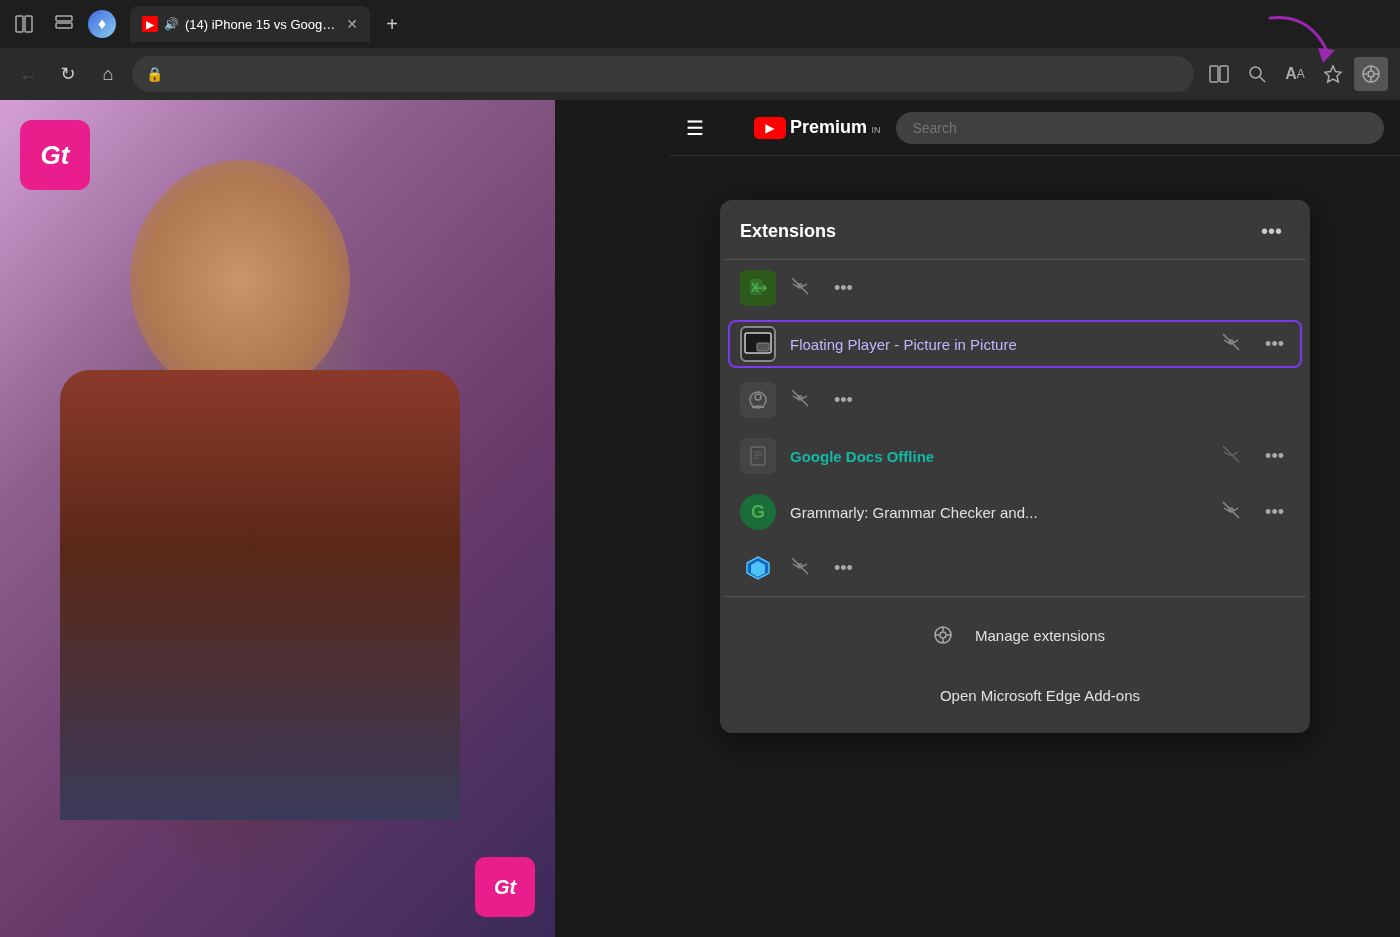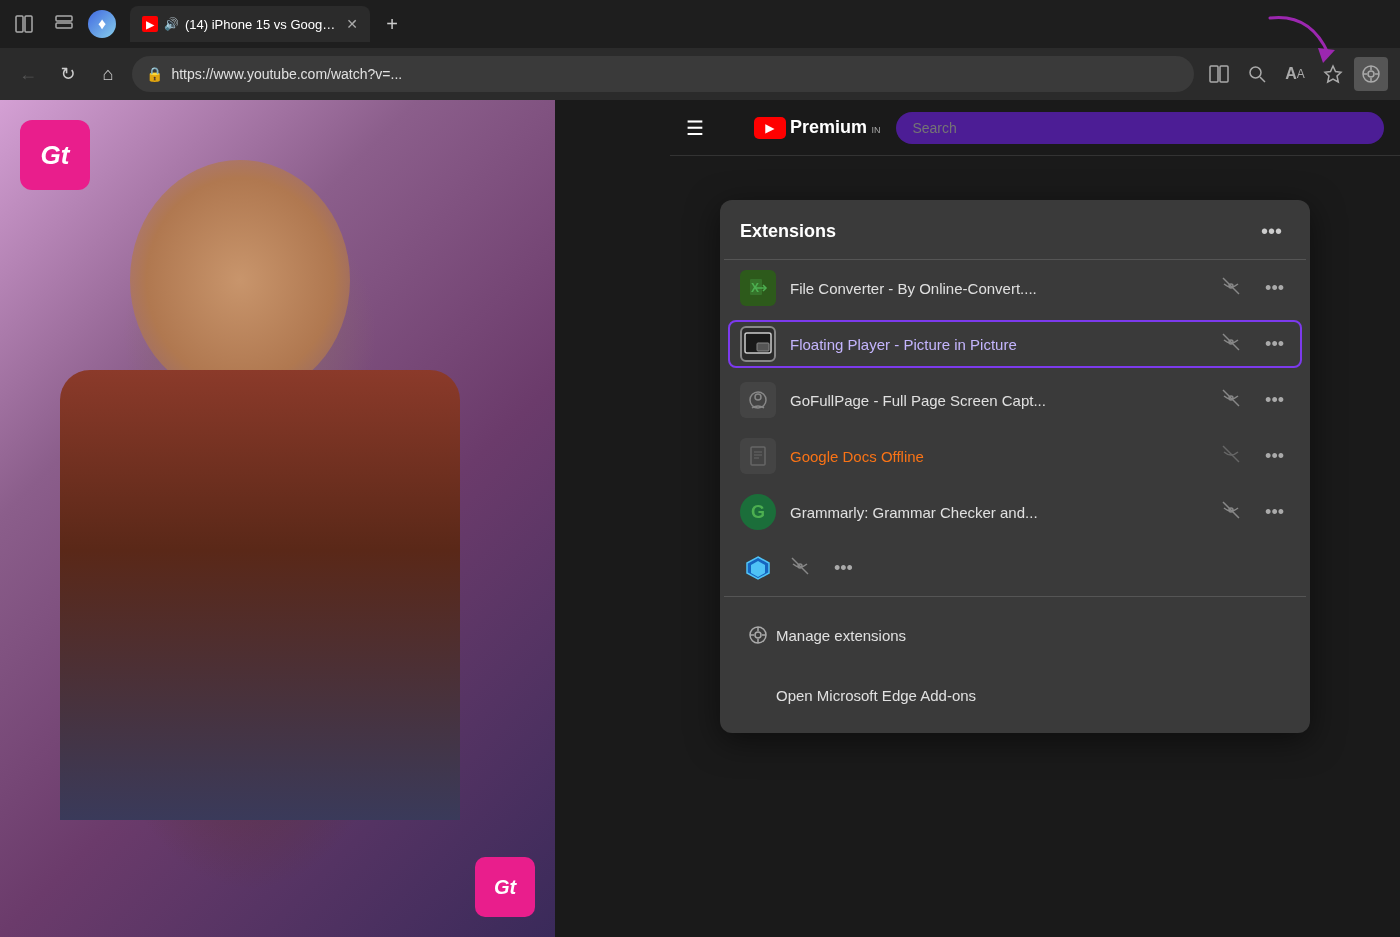--- a/index.html
+++ b/index.html
@@ -339,21 +339,21 @@
       color: #aaa;
       font-size: 9px;
       margin-top: -12px;
     }
 
     .yt-search {
       flex: 1;
     }
 
     .yt-search-bar {
-      background: #4c1d95;
+      background: #404040;
       border: none;
       border-radius: 20px;
       height: 32px;
       padding: 0 16px;
       color: #aaa;
       font-size: 14px;
       width: 100%;
     }
 
     
@@ -438,21 +438,22 @@
       color: #e0e0e0;
       font-size: 15px;
     }
 
     .extension-item.highlighted .extension-name {
       color: #c4b5fd;
       font-weight: 500;
     }
 
     .extension-item.disabled-ext .extension-name {
-      color: #f97316;
+      color: #14b8a6;
+      font-weight: bold;
     }
 
     .eye-off-icon {
       color: #888;
       font-size: 18px;
       margin-right: 4px;
     }
 
     .ext-more-btn {
       color: #aaa;
@@ -464,24 +465,26 @@
       border-radius: 4px;
     }
 
     .extensions-footer {
       padding: 8px 0;
     }
 
     .footer-item {
       display: flex;
       align-items: center;
+      gap: 14px;
       padding: 12px 20px;
       cursor: pointer;
       color: #e0e0e0;
       font-size: 15px;
+      justify-content: center;
     }
 
     .footer-icon {
       width: 36px;
       height: 36px;
       display: flex;
       align-items: center;
       justify-content: center;
       font-size: 20px;
       color: #aaa;
@@ -558,23 +561,20 @@
     <button class="new-tab-btn">+</button>
   </div>
 
   <div class="address-bar">
     <button class="nav-btn disabled">←</button>
     <button class="nav-btn">↻</button>
     <button class="nav-btn">⌂</button>
 
     <div class="url-bar">
       <span class="lock-icon">🔒</span>
-      <span class="url-text">
-        <span>https://www.youtube.com</span><span>/watch?v=...</span>
-      </span>
     </div>
 
     <div class="toolbar-icons">
       <button class="toolbar-icon-btn">
         <svg width="20" height="20" viewBox="0 0 20 20" fill="none">
           <rect x="1" y="2" width="8" height="16" rx="1" stroke="#aaa" stroke-width="1.5" fill="none"></rect>
           <rect x="11" y="2" width="8" height="16" rx="1" stroke="#aaa" stroke-width="1.5" fill="none"></rect>
         </svg>
       </button>
       <button class="toolbar-icon-btn">
@@ -651,21 +651,20 @@
 
     <div class="extension-item">
       <div class="extension-icon icon-file-converter">
         <svg width="22" height="22" viewBox="0 0 22 22" fill="none">
           <rect x="3" y="2" width="12" height="16" rx="1" fill="#4caf50" opacity="0.3"></rect>
           <text x="4" y="15" font-size="12" fill="#4caf50" font-weight="bold">X</text>
           <path d="M16 8 L19 11 L16 14" stroke="#4caf50" stroke-width="1.5" fill="none"></path>
           <line x1="8" y1="11" x2="19" y2="11" stroke="#4caf50" stroke-width="1.5"></line>
         </svg>
       </div>
-      <span class="extension-name">File Converter - By Online-Convert....</span>
       <span class="eye-off-icon">
         <svg width="20" height="20" viewBox="0 0 20 20" fill="none">
           <path d="M2 2 L18 18" stroke="#888" stroke-width="1.5"></path>
           <path d="M3 8 Q10 14 17 8" stroke="#888" stroke-width="1.5" fill="none"></path>
           <circle cx="10" cy="10" r="2" stroke="#888" stroke-width="1.5" fill="none"></circle>
         </svg>
       </span>
       <button class="ext-more-btn">•••</button>
     </div>
 
@@ -688,21 +687,20 @@
     </div>
 
     <div class="extension-item">
       <div class="extension-icon icon-gofullpage">
         <svg width="22" height="22" viewBox="0 0 22 22" fill="none">
           <circle cx="11" cy="11" r="8" stroke="#888" stroke-width="1.5" fill="none"></circle>
           <circle cx="11" cy="8" r="3" stroke="#888" stroke-width="1.5" fill="none"></circle>
           <path d="M5 19 Q11 15 17 19" stroke="#888" stroke-width="1.5" fill="none"></path>
         </svg>
       </div>
-      <span class="extension-name">GoFullPage - Full Page Screen Capt...</span>
       <span class="eye-off-icon">
         <svg width="20" height="20" viewBox="0 0 20 20" fill="none">
           <path d="M2 2 L18 18" stroke="#888" stroke-width="1.5"></path>
           <path d="M3 8 Q10 14 17 8" stroke="#888" stroke-width="1.5" fill="none"></path>
           <circle cx="10" cy="10" r="2" stroke="#888" stroke-width="1.5" fill="none"></circle>
         </svg>
       </span>
       <button class="ext-more-btn">•••</button>
     </div>
 

